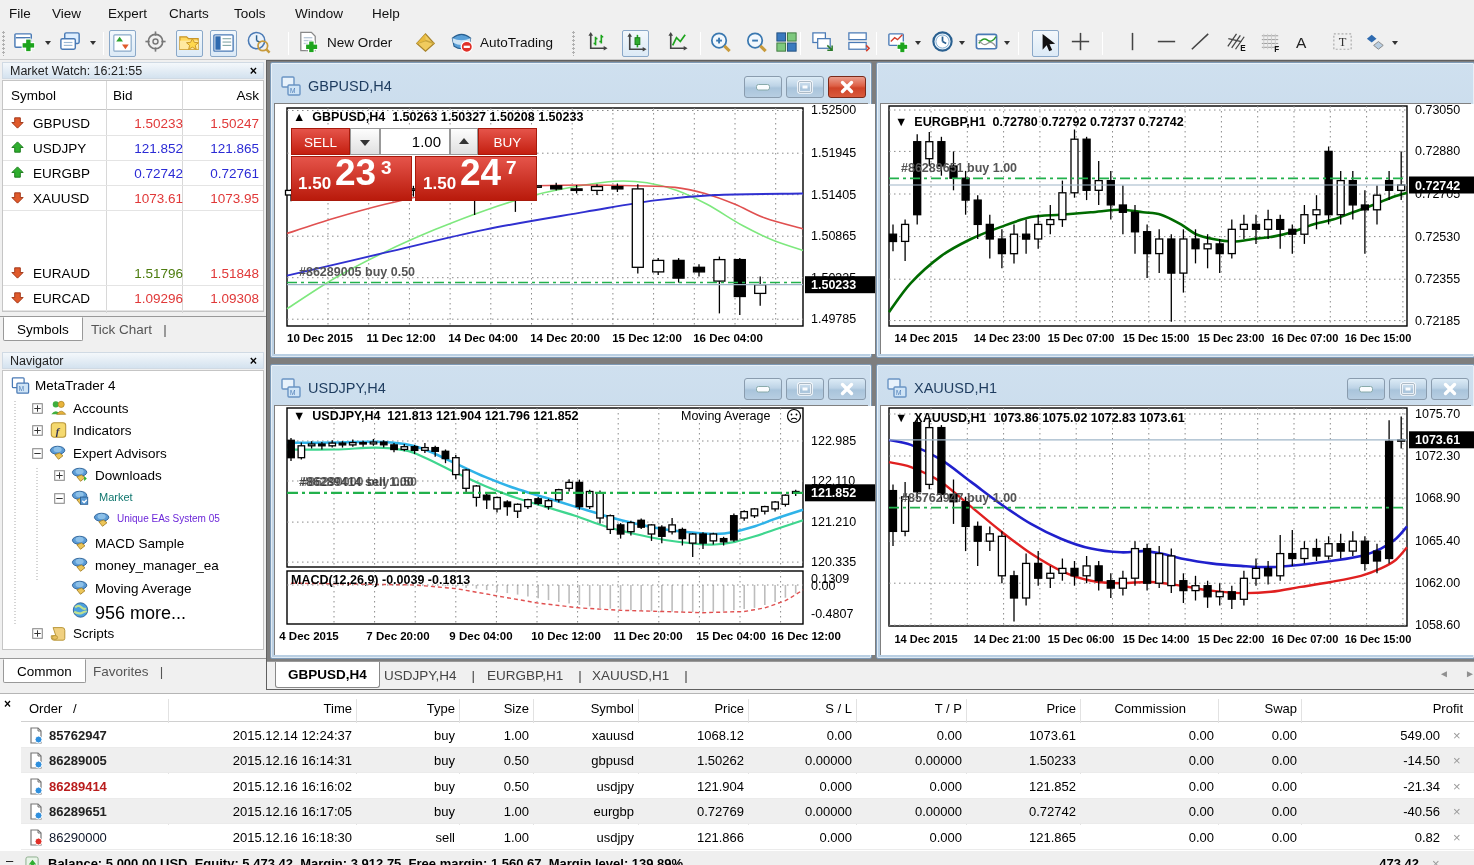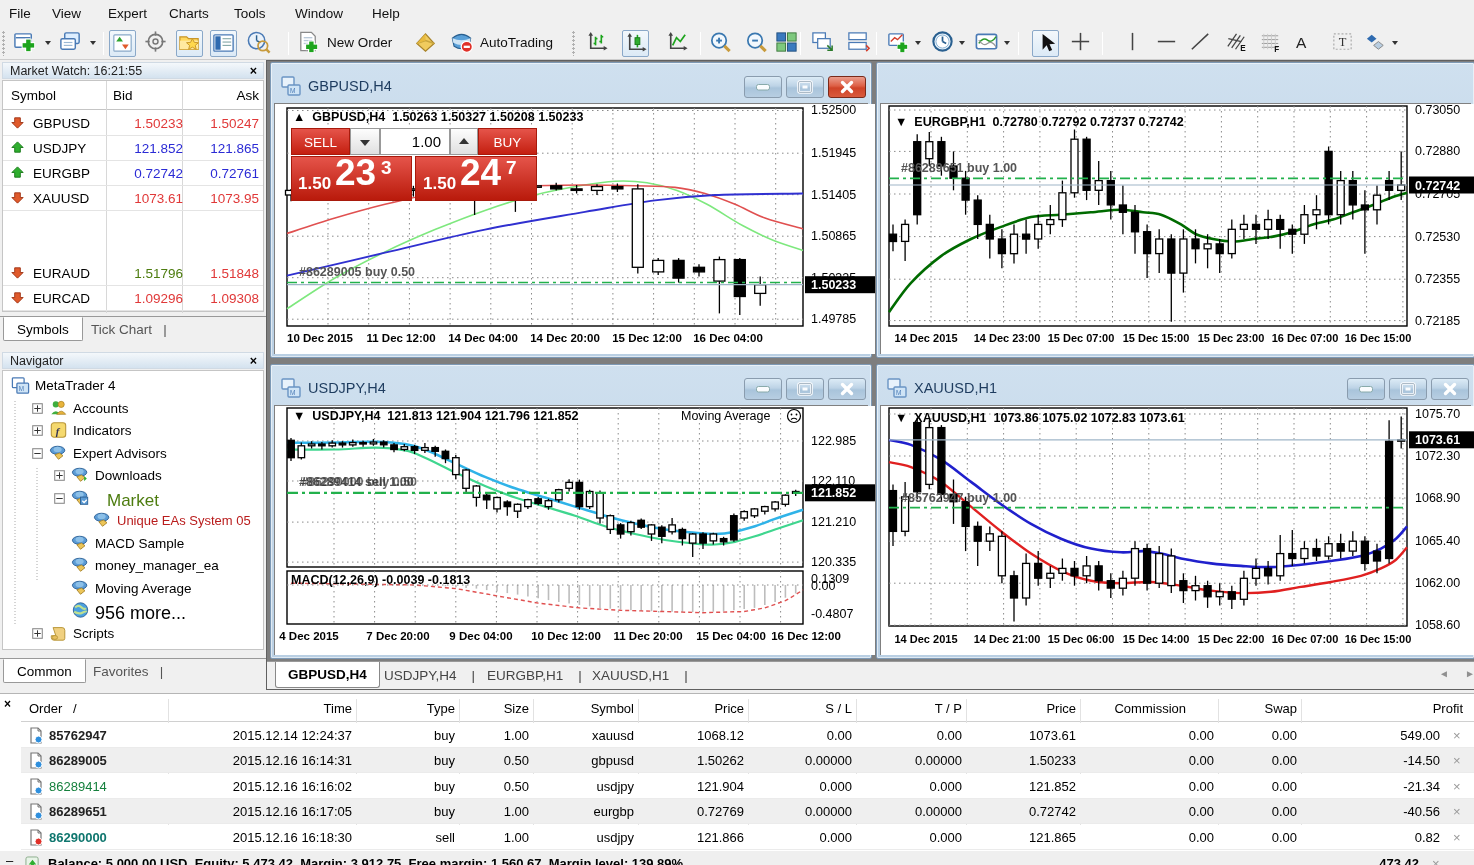--- a/index.html
+++ b/index.html
@@ -412,27 +412,27 @@
             <line x1="5" y1="8" x2="11" y2="8"></line>
           </g>
         </svg>
         <span class="abs" style="left:68px;top:117.5px"><svg width="19" height="18" viewBox="0 0 20 20">
             <ellipse cx="9" cy="7" rx="8" ry="4.5" fill="#5b9bd5" stroke="#2a5f94" stroke-width="1"></ellipse>
             <ellipse cx="9" cy="6" rx="4.5" ry="3" fill="#8cc0e8"></ellipse>
             <path d="M6 12 l4 5 5-4 -4-3 z" fill="#ecc558" stroke="#a8832a" stroke-width="1"></path>
             <rect x="10" y="9" width="8" height="8" fill="#5b9bd5" stroke="#2a5f94"></rect>
             <path d="M12 13 l2 2 3-3" stroke="#fff" stroke-width="1.4" fill="none"></path>
           </svg></span>
-        <span class="abs" style="left:104px;top:119.5px;font-size:17px;color:#4d7c0f;white-space:nowrap">Market</span>
+        <span class="abs" style="left:96px;top:119.5px;font-size:11px;color:#0f766e;white-space:nowrap">Market</span>
         <span class="abs" style="left:90px;top:140.0px"><svg width="19" height="18" viewBox="0 0 20 20">
             <ellipse cx="9" cy="7" rx="8" ry="4.5" fill="#5b9bd5" stroke="#2a5f94" stroke-width="1"></ellipse>
             <ellipse cx="9" cy="6" rx="4.5" ry="3" fill="#8cc0e8"></ellipse>
             <path d="M6 12 l4 5 5-4 -4-3 z" fill="#ecc558" stroke="#a8832a" stroke-width="1"></path>
           </svg></span>
-        <span class="abs" style="left:114px;top:142.0px;font-size:13px;color:#b91c1c;white-space:nowrap">Unique EAs System 05</span>
+        <span class="abs" style="left:114px;top:142.0px;font-size:10px;color:#6d28d9;white-space:nowrap">Unique EAs System 05</span>
         <span class="abs" style="left:68px;top:162.5px"><svg width="19" height="18" viewBox="0 0 20 20">
             <ellipse cx="9" cy="7" rx="8" ry="4.5" fill="#5b9bd5" stroke="#2a5f94" stroke-width="1"></ellipse>
             <ellipse cx="9" cy="6" rx="4.5" ry="3" fill="#8cc0e8"></ellipse>
             <path d="M6 12 l4 5 5-4 -4-3 z" fill="#ecc558" stroke="#a8832a" stroke-width="1"></path>
           </svg></span>
         <span class="abs" style="left:92px;top:164.5px;font-size:13.5px;color:#000;white-space:nowrap">MACD Sample</span>
         <span class="abs" style="left:68px;top:185.0px"><svg width="19" height="18" viewBox="0 0 20 20">
             <ellipse cx="9" cy="7" rx="8" ry="4.5" fill="#5b9bd5" stroke="#2a5f94" stroke-width="1"></ellipse>
             <ellipse cx="9" cy="6" rx="4.5" ry="3" fill="#8cc0e8"></ellipse>
             <path d="M6 12 l4 5 5-4 -4-3 z" fill="#ecc558" stroke="#a8832a" stroke-width="1"></path>
@@ -1209,21 +1209,21 @@
       <span class="tcell r" style="left:1116px;width:160px">0.00</span>
       <span class="tcell r" style="left:1259px;width:160px">-14.50</span>
       <span class="tcell" style="left:1432px;color:#999">×</span>
     </div>
     <div class="trow" style="top:79.8px;background:#fff">
       <span class="tcell" style="left:7px;top:4px"><svg width="16" height="17" viewBox="0 0 16 17">
           <path d="M3 1 h7 l3 3 v12 h-10 z" fill="#fff" stroke="#777" stroke-width="1.2"></path>
           <path d="M10 1 l3 3 h-3 z" fill="#ddd" stroke="#777" stroke-width="1"></path>
           <circle cx="10.5" cy="12.5" r="3.5" fill="#2f8fdd" stroke="#fff" stroke-width="1"></circle>
         </svg></span>
-      <span class="tcell" style="left:28px;font-weight:normal;color:#15803d">86289414</span>
+      <span class="tcell" style="left:28px;font-weight:bold;color:#b91c1c">86289414</span>
       <span class="tcell r" style="left:171px;width:160px">2015.12.16 16:16:02</span>
       <span class="tcell r" style="left:274px;width:160px">buy</span>
       <span class="tcell r" style="left:348px;width:160px">0.50</span>
       <span class="tcell r" style="left:453px;width:160px">usdjpy</span>
       <span class="tcell r" style="left:563px;width:160px">121.904</span>
       <span class="tcell r" style="left:671px;width:160px">0.000</span>
       <span class="tcell r" style="left:781px;width:160px">0.000</span>
       <span class="tcell r" style="left:895px;width:160px">121.852</span>
       <span class="tcell r" style="left:1033px;width:160px">0.00</span>
       <span class="tcell r" style="left:1116px;width:160px">0.00</span>
@@ -1249,21 +1249,21 @@
       <span class="tcell r" style="left:1116px;width:160px">0.00</span>
       <span class="tcell r" style="left:1259px;width:160px">-40.56</span>
       <span class="tcell" style="left:1432px;color:#999">×</span>
     </div>
     <div class="trow" style="top:130.6px;background:#fff">
       <span class="tcell" style="left:7px;top:4px"><svg width="16" height="17" viewBox="0 0 16 17">
           <path d="M3 1 h7 l3 3 v12 h-10 z" fill="#fff" stroke="#777" stroke-width="1.2"></path>
           <path d="M10 1 l3 3 h-3 z" fill="#ddd" stroke="#777" stroke-width="1"></path>
           <circle cx="10.5" cy="12.5" r="3.5" fill="#e03028" stroke="#fff" stroke-width="1"></circle>
         </svg></span>
-      <span class="tcell" style="left:28px;font-weight:bold;color:#0f766e">86290000</span>
+      <span class="tcell" style="left:28px;font-weight:normal;color:#0f172a">86290000</span>
       <span class="tcell r" style="left:171px;width:160px">2015.12.16 16:18:30</span>
       <span class="tcell r" style="left:274px;width:160px">sell</span>
       <span class="tcell r" style="left:348px;width:160px">1.00</span>
       <span class="tcell r" style="left:453px;width:160px">usdjpy</span>
       <span class="tcell r" style="left:563px;width:160px">121.866</span>
       <span class="tcell r" style="left:671px;width:160px">0.000</span>
       <span class="tcell r" style="left:781px;width:160px">0.000</span>
       <span class="tcell r" style="left:895px;width:160px">121.865</span>
       <span class="tcell r" style="left:1033px;width:160px">0.00</span>
       <span class="tcell r" style="left:1116px;width:160px">0.00</span>

